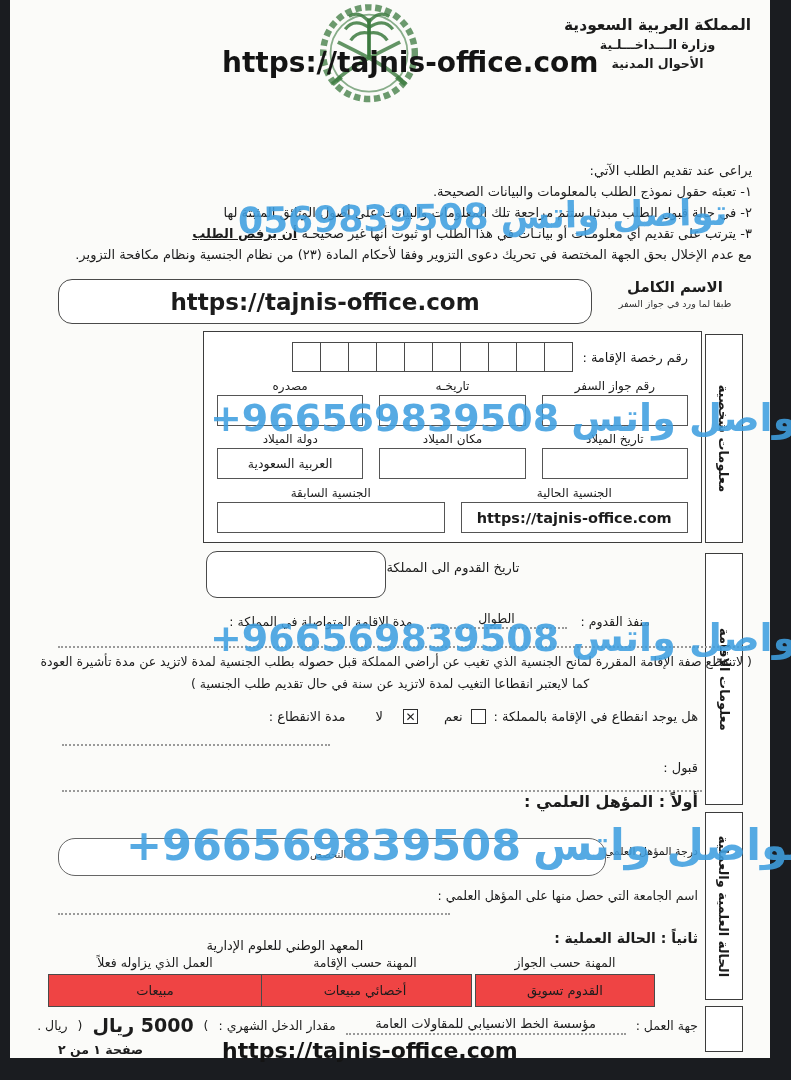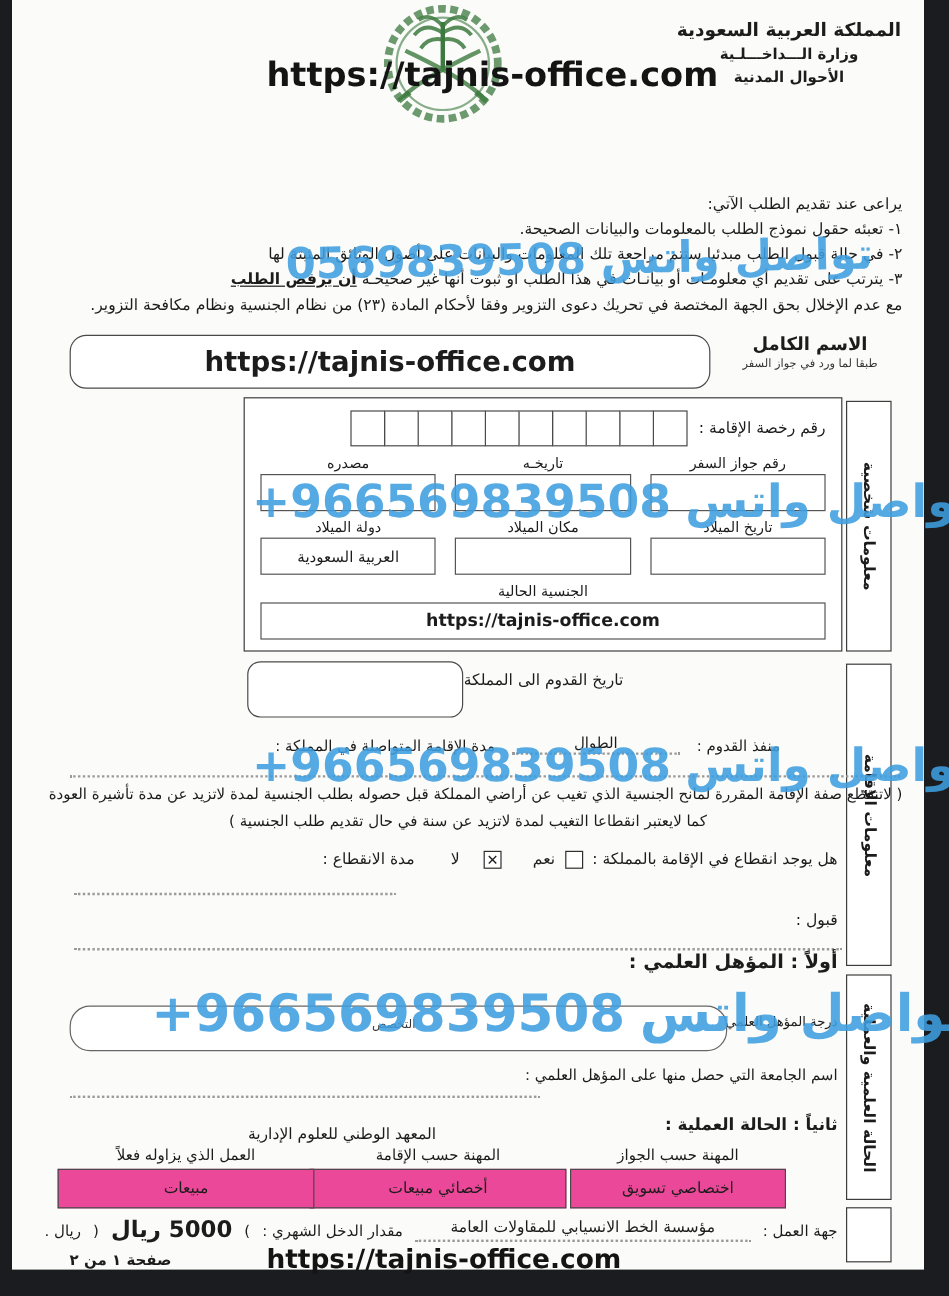--- a/index.html
+++ b/index.html
@@ -61,21 +61,21 @@
   .h1a{left:0;top:792px;width:688px;font-size:16px;font-weight:bold;}
   .deg-lbl{left:0;top:845px;width:688px;font-size:11px;}
   .deg-box{left:48px;top:838px;width:548px;height:38px;border-radius:17px;border:1.2px solid #666;}
   .spec{left:300px;top:849px;font-size:10px;color:#333;}
   .uni-lbl{left:0;top:888px;width:688px;font-size:12.5px;}
   .uni-val{left:160px;top:890px;width:230px;text-align:center;font-size:13px;margin-top:48px;}
   .line-uni{left:48px;top:913px;width:392px;}
   .h2a{left:0;top:930px;width:688px;font-size:14px;font-weight:bold;}
   .occ{text-align:center;}
   .occ .lbl{font-size:12.5px;margin-bottom:4px;}
-  .occ .inp{height:31px;border:1.3px solid #4a4a4a;background:#ec4899;display:flex;align-items:center;justify-content:center;font-size:13px;}
+  .occ .inp{height:31px;border:1.3px solid #4a4a4a;background:#ef4444;display:flex;align-items:center;justify-content:center;font-size:13px;}
   .occ1{left:465px;top:955px;width:180px;}
   .occ2{left:248px;top:955px;width:214px;}
   .occ3{left:38px;top:955px;width:214px;}
   .emp-row{left:0;top:1014px;width:688px;display:flex;align-items:center;gap:10px;font-size:12.5px;}
   .emp-val{display:inline-block;min-width:280px;text-align:center;border-bottom:2px dotted #999;padding-bottom:2px;font-size:13px;}
   .income-val{font-size:19px;font-weight:600;}
   .paren{direction:ltr;}
   .side-empty{left:695px;top:1006px;width:38px;height:46px;border:1.4px solid #3c3c3c;background:#fff;box-sizing:border-box;}
   
   .pg{left:48px;top:1042px;font-size:12.5px;font-weight:bold;}
@@ -174,20 +174,24 @@
         <div class="col">
           <div class="lbl">دولة الميلاد</div>
           <div class="inp">العربية السعودية</div>
         </div>
       </div>
       <div class="cols rowD">
         <div class="col">
           <div class="lbl">الجنسية الحالية</div>
           <div class="inp url">https://tajnis-office.com</div>
         </div>
+        <div class="col">
+          <div class="lbl">الجنسية السابقة</div>
+          <div class="inp"></div>
+        </div>
       </div>
     </div>
 
     <div class="abs tab" style="top:334px;height:209px;">
       <span>معلومات شخصية</span>
     </div>
     <div class="abs tab" style="top:553px;height:252px;">
       <span>معلومات الإقامة</span>
     </div>
     <div class="abs tab" style="top:812px;height:188px;">
@@ -226,21 +230,21 @@
     <div class="abs rbox deg-box"></div>
     <div class="abs spec">التخصص</div>
     <div class="abs uni-lbl rgt">اسم الجامعة التي حصل منها على المؤهل العلمي :</div>
     <div class="abs uni-val">المعهد الوطني للعلوم الإدارية</div>
     <div class="abs dotted line-uni"></div>
 
     <div class="abs h2a rgt">ثانياً : الحالة العملية :</div>
 
     <div class="abs occ occ1">
       <div class="lbl">المهنة حسب الجواز</div>
-      <div class="inp">اختصاصي تسويق</div>
+      <div class="inp">القدوم تسويق</div>
     </div>
     <div class="abs occ occ2">
       <div class="lbl">المهنة حسب الإقامة</div>
       <div class="inp">أخصائي مبيعات</div>
     </div>
     <div class="abs occ occ3">
       <div class="lbl">العمل الذي يزاوله فعلاً</div>
       <div class="inp">مبيعات</div>
     </div>
 

